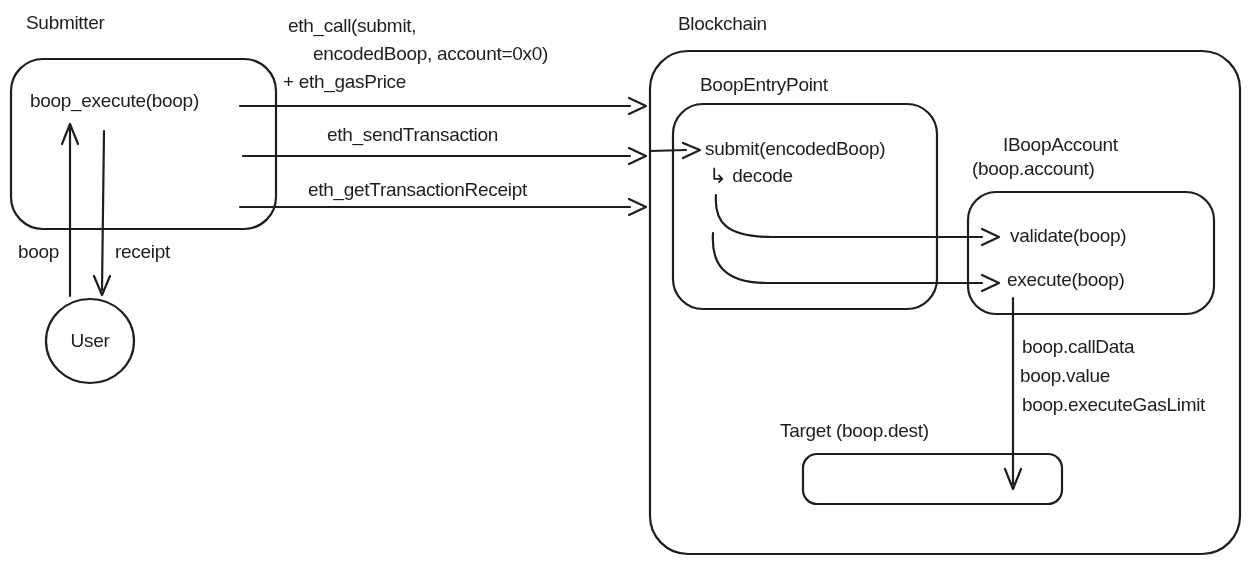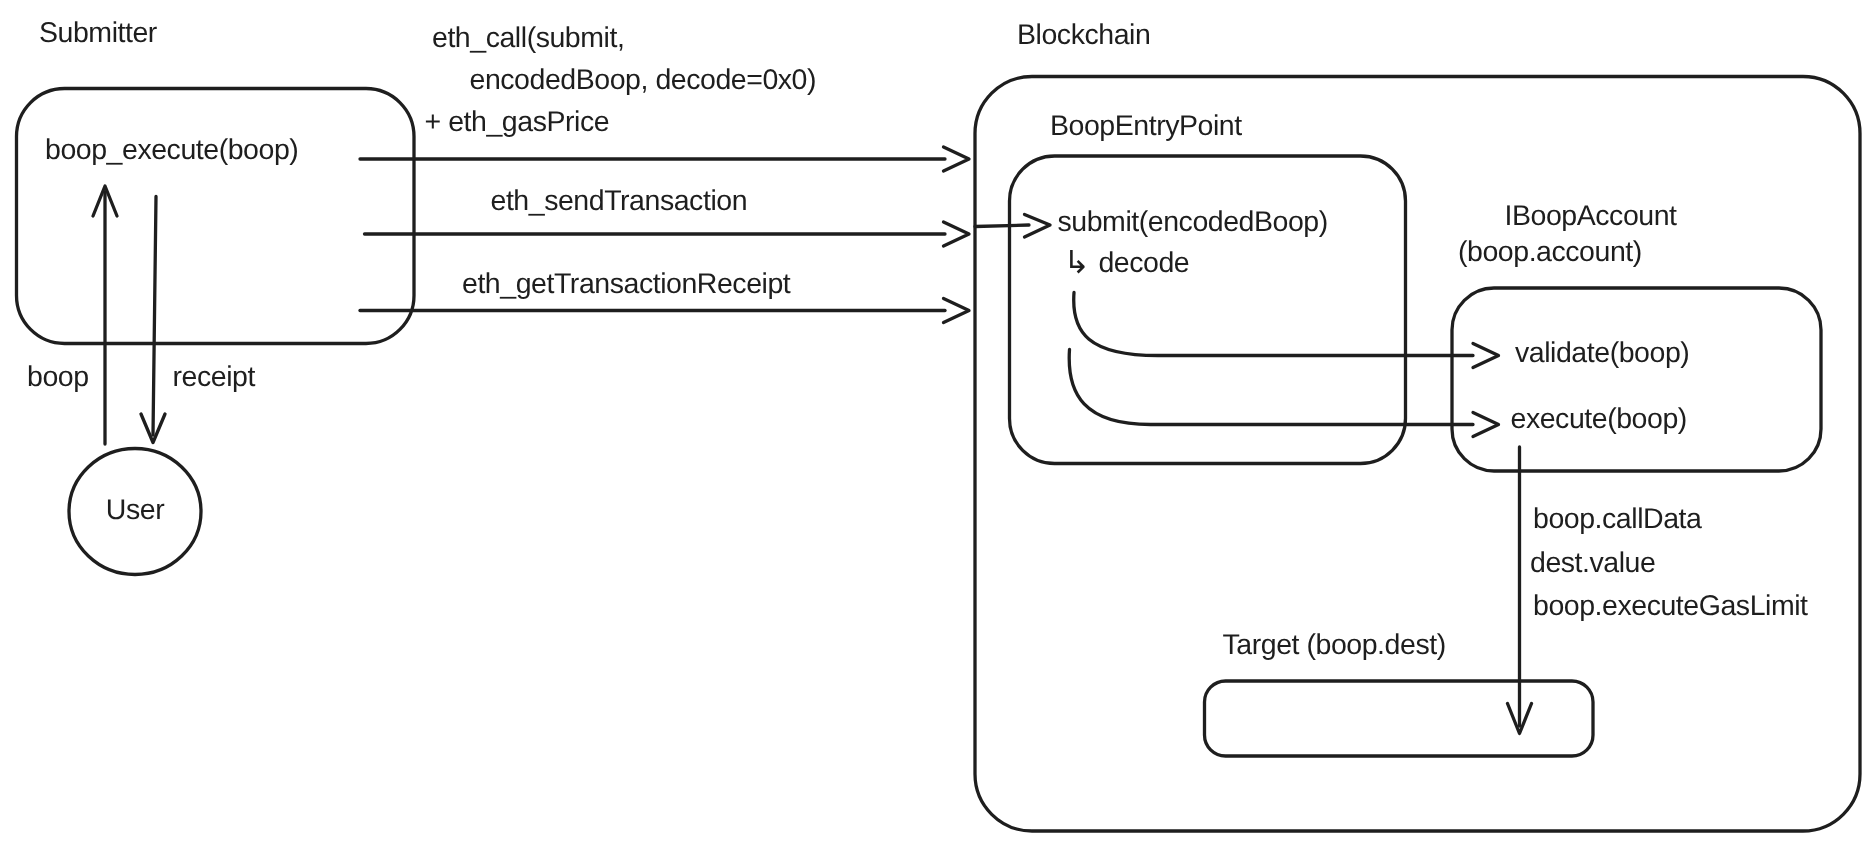--- a/index.html
+++ b/index.html
@@ -114,31 +114,31 @@
   <div class="lbl" style="left:705px; top:138px;">submit(encodedBoop)</div>
   <div class="lbl" style="left:709px; top:163px;">
     <span class="icon">↳</span><span>decode</span>
   </div>
 
   <div class="lbl" style="left:987px; top:134px;margin-left:16px;">IBoopAccount</div>
   <div class="lbl" style="left:972px; top:158px;">(boop.account)</div>
   <div class="lbl" style="left:1010px; top:225px;">validate(boop)</div>
   <div class="lbl" style="left:1007px; top:269px;">execute(boop)</div>
 
-  <div class="lbl" style="left:815px; top:420px;">Target (boop.dest)</div>
+  <div class="lbl" style="left:780px; top:420px;">Target (boop.dest)</div>
 
   <div class="lbl center" style="left:60px; top:330px; width:60px;">User</div>
 
   <div class="lbl" style="left:288px; top:15px;">eth_call(submit,</div>
-  <div class="lbl" style="left:313px; top:43px;">encodedBoop, decode=0x0)</div>
+  <div class="lbl" style="left:313px; top:43px;">encodedBoop, account=0x0)</div>
   <div class="lbl" style="left:283px; top:71px;">+ eth_gasPrice</div>
 
   <div class="lbl" style="left:327px; top:124px;text-align:center;">eth_sendTransaction</div>
   <div class="lbl" style="left:308px; top:179px;">eth_getTransactionReceipt</div>
 
   <div class="lbl" style="left:18px; top:241px;">boop</div>
   <div class="lbl" style="left:115px; top:241px;">receipt</div>
 
   <div class="lbl" style="left:1022px; top:336px;">boop.callData</div>
-  <div class="lbl" style="left:1020px; top:365px;">dest.value</div>
+  <div class="lbl" style="left:1020px; top:365px;">boop.value</div>
   <div class="lbl" style="left:1022px; top:394px;">boop.executeGasLimit</div>
 
 </div>
 
 </body></html>

